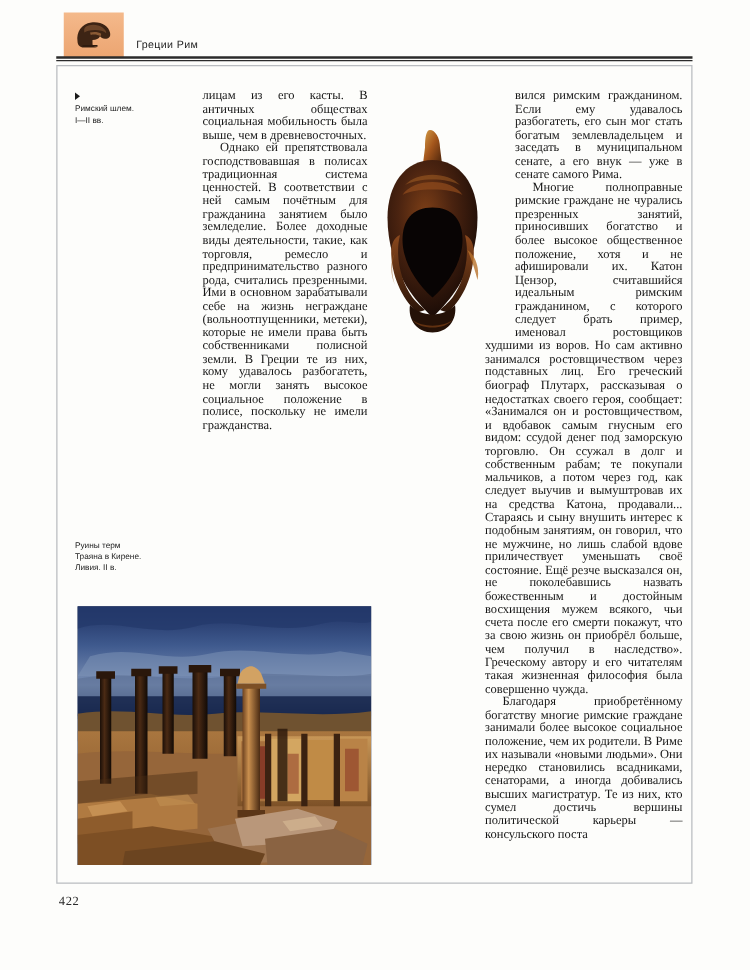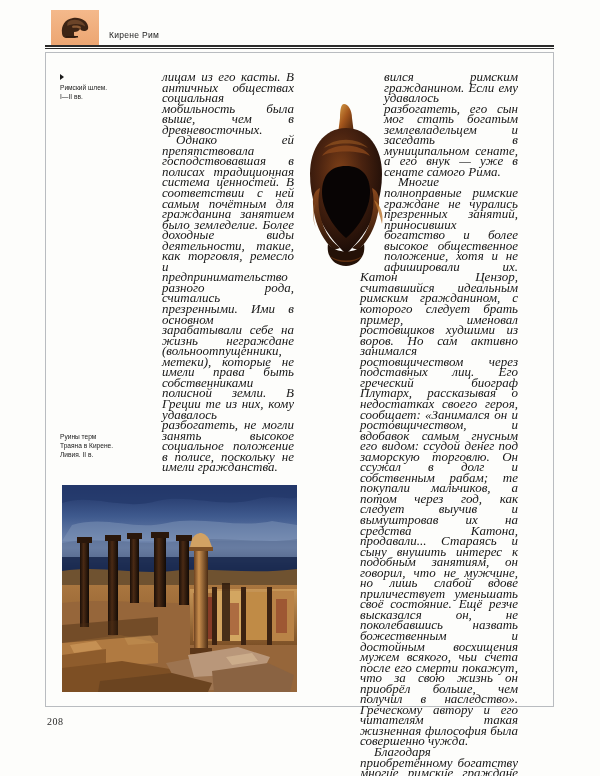--- a/index.html
+++ b/index.html
@@ -74,31 +74,30 @@
     width: 509px;
     height: 4px;
   }
   #header-rule .r1 { position:absolute; left:0; top:0;  width:100%; height:2px; background:#2b2b2b; }
   #header-rule .r2 { position:absolute; left:0; top:3px; width:100%; height:1px; background:#2b2b2b; }
 
   
   .col {
     position: absolute;
     text-align: justify;
-    font-size: 13px;
+    font-size: 10px;
     line-height: 10.55px;
     color: #161616;
     hyphens: none;
-    font-style: italic;
   }
   .col p { margin: 0; text-indent: 14px; }
   .col p.noindent { text-indent: 0; }
 
   #col-left  { left: 162px; top: 72px; width: 132px; }
-  #col-right { left: 360px; top: 72px; width: 158px; }
+  #col-right { left: 388px; top: 72px; width: 158px; }
 
   
   #helmet-float {
     float: left;
     width: 22px;
     height: 196px;
     shape-outside: polygon(0 0, 100% 0, 100% 100%, 0 100%);
     margin: 0 2px 0 0;
   }
 
@@ -163,21 +162,21 @@
       <svg width="34" height="28" viewBox="0 0 34 28" aria-hidden="true">
         <path d="M4 19 C3 12 7 5 15 4 C23 3 29 7 30 12 C30.8 15.6 29 17 26 17
                  C24 17 23 16 22 15 C21 17 19 18 16 18 L16 21 C16 23 18 24 21 24
                  L9 24 C6 24 4 22 4 19 Z" fill="#3d2414"></path>
         <path d="M10 8 C13 5 20 5 24 8 C26 9.5 27 11 27 12.5
                  C25 11 22 10 18 10 C14 10 11 11 9.5 12 C9.2 10.5 9.2 9 10 8 Z" fill="#6b4428"></path>
         <path d="M14 12 C17 11.2 21 11.5 23 13 L22.5 15 C20 13.6 17 13.4 14.6 14 Z" fill="#8a5a34"></path>
         <path d="M8 22 L20 22 L20 23.4 L8 23.4 Z" fill="#2e1b0f"></path>
       </svg>
     </div>
-    <div id="header-title">Кирене Рим</div>
+    <div id="header-title">Греции Рим</div>
   </div>
   <div id="header-rule">
     <div class="r1"></div>
       <div class="r2"></div>
   </div>
 
   <div id="frame-box"></div>
 
   <div id="caption-helmet" class="caption">
     <span class="caption-marker"></span>
@@ -335,15 +334,15 @@
       <path d="M38 196 L110 188 L150 198 L146 207 L36 207 Z" fill="#6b4420"></path>
 
       <path d="M8 160 L34 156 L40 164 L12 168 Z" fill="#cf9a5b" opacity=".7"></path>
       <path d="M62 152 L88 150 L94 158 L66 160 Z" fill="#c28f52" opacity=".6"></path>
       <path d="M164 172 L190 168 L196 176 L170 180 Z" fill="#d4b693" opacity=".7"></path>
 
       <path d="M0 140 L96 132 L96 150 L0 158 Z" fill="#4a2d14" opacity=".45"></path>
     </svg>
   </div>
 
-  <div id="page-number">208</div>
+  <div id="page-number">422</div>
 
 </div>
 
 </body></html>

